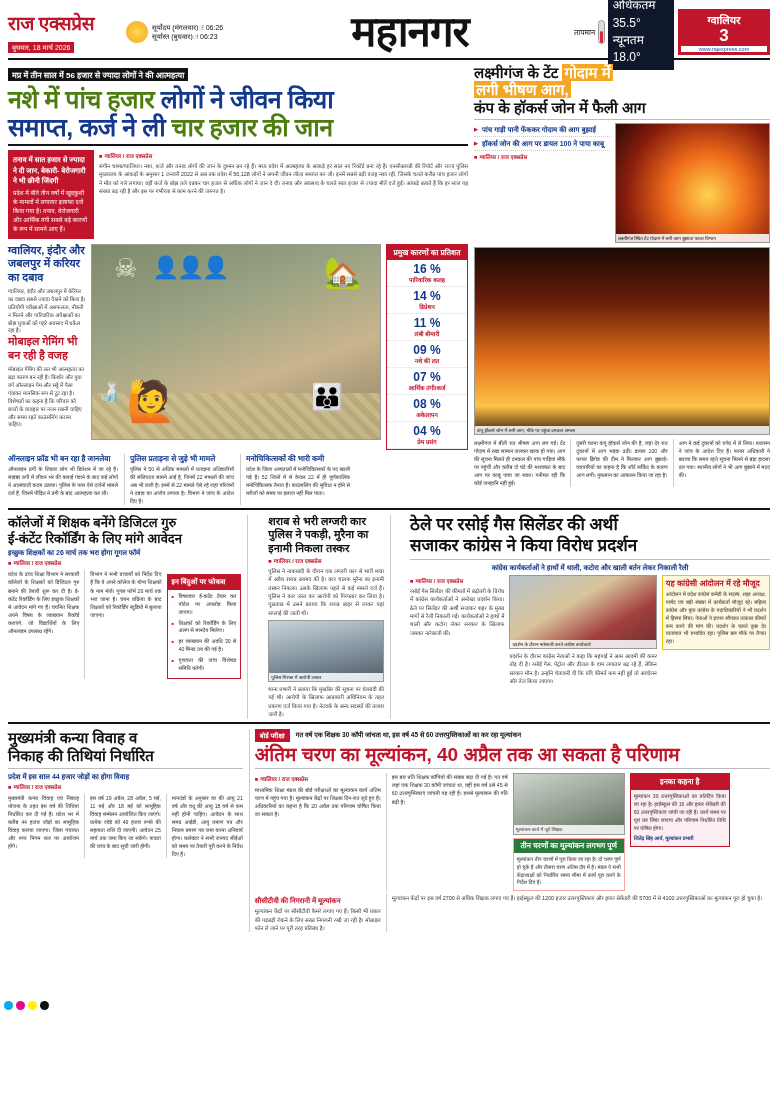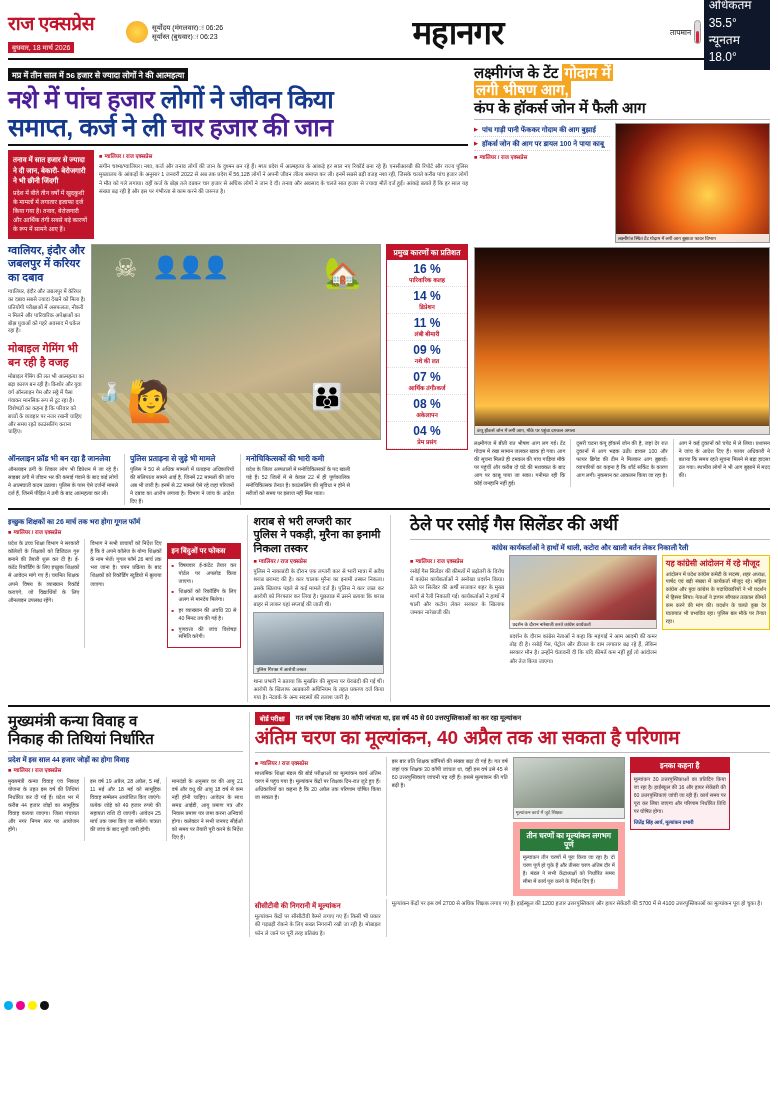--- a/index.html
+++ b/index.html
@@ -13,21 +13,21 @@
   .page { width: 778px; height: 1012px; padding: 6px 8px; position: relative; }
 
   
   .masthead { display: flex; align-items: center; height: 54px; border-bottom: 2px solid #111; }
   .mh-logo { width: 118px; }
   .mh-logo .raj { color: #c0152a; font-size: 19px; font-weight: bold; letter-spacing: -.4px; }
   .mh-logo .date { font-size: 7px; color: #fff; background: #c0152a; display: inline-block; padding: 1px 4px; margin-top: 3px; }
   .mh-sun { width: 120px; display: flex; align-items: center; gap: 4px; font-size: 7px; }
   .sun-ico { width: 22px; height: 22px; border-radius: 50%; background: radial-gradient(#ffd84d,#f5a623); flex: none; }
   .mh-title { flex: 1; text-align: center; }
-  .mh-title .mg { font-size: 33px; font-weight: bold; letter-spacing: -1px; line-height: 1; }
+  .mh-title .mg { font-size: 42px; font-weight: bold; letter-spacing: -1px; line-height: 1; }
   .mh-temp { width: 100px; display: flex; align-items: center; gap: 3px; font-size: 7.5px; }
   .thermo { width: 8px; height: 24px; background: linear-gradient(#ddd,#ddd); border: 1px solid #999; border-radius: 4px; position: relative; }
   .thermo::after { content: ""; position: absolute; bottom: 0; left: 1px; right: 1px; height: 12px; background: #d7263d; border-radius: 3px; }
   .mh-tbox { background: #0f172a; color: #fff; font-size: 12px; padding: 3px 5px; line-height: 1.45; }
   .mh-city { width: 92px; background: #c0152a; color: #fff; text-align: center; padding: 3px; margin-left: 4px; }
   .mh-city .nm { font-size: 11px; font-weight: bold; }
   .mh-city .no { font-size: 17px; font-weight: bold; line-height: 1; }
   .mh-city .web { font-size: 5.5px; background: #fff; color: #1a4fa0; display: block; margin-top: 2px; }
 
   
@@ -38,21 +38,21 @@
   .byline { font-size: 5.6px; color: #c0152a; font-weight: bold; margin: 2px 0; }
   .byline::before { content: "\25A0"; color: #c0152a; margin-right: 2px; }
   .col-rule { border-left: 1px solid #ccc; }
 
   
   .top { display: flex; gap: 6px; margin-top: 4px; }
   .top-left { width: 460px; }
   .top-right { width: 296px; }
 
   .lead-h1 { font-size: 25px; line-height: 1.12; font-weight: bold; color: #14398c; letter-spacing: -.5px; }
-  .lead-h1 .r { color: #4c1d95; }
+  .lead-h1 .r { color: #4d7c0f; }
   .lead-strap { font-size: 7.5px; font-weight: bold; text-align: center; padding: 2px 0; }
 
   .lead-row { display: flex; gap: 5px; margin-top: 4px; }
   .lead-redbox { width: 86px; background: #c0152a; color: #fff; font-size: 6px; line-height: 1.5; padding: 5px; }
   .lead-redbox b { display: block; font-size: 7px; margin-bottom: 2px; }
   .lead-body { flex: 1; }
 
   .lead-lower { display: flex; gap: 5px; margin-top: 5px; }
   .lw-col { width: 78px; font-size: 5.3px; line-height: 1.5; color: #333; }
   .lw-head { font-size: 11px; font-weight: bold; color: #14398c; line-height: 1.25; margin-bottom: 3px; }
@@ -124,21 +124,21 @@
 
   
   .bot { display: flex; gap: 6px; margin-top: 5px; }
   .bot-left { width: 236px; }
   .bot-right { width: 524px; }
   .exam-band { background: #c0152a; color: #fff; font-size: 6.5px; font-weight: bold; padding: 2px 5px; display: inline-block; }
   .exam-h { font-size: 19px; font-weight: bold; color: #c0152a; line-height: 1.15; }
   .exam-top { font-size: 6.5px; font-weight: bold; margin-bottom: 2px; }
   .exam-cols { display: flex; gap: 5px; margin-top: 4px; }
   .exam-cols > div { font-size: 5.2px; line-height: 1.55; text-align: justify; color: #333; }
-  .green-box { border: 7px solid #fca5a5; }
+  .green-box { border: 1px solid #fca5a5; }
   .green-head { background: #2a7a3b; color: #fff; font-size: 7.5px; font-weight: bold; padding: 2px 4px; text-align: center; line-height: 1.25; }
   .pink-box { border: 1px solid #c0152a; background: #fdeff1; }
   .pink-head { background: #c0152a; color: #fff; font-size: 7.5px; font-weight: bold; padding: 2px 4px; text-align: center; }
 
   .cmyk { position: absolute; left: 0; bottom: 0; display: flex; gap: 3px; padding: 2px 4px; }
   .cmyk i { width: 9px; height: 9px; border-radius: 50%; display: block; }
 </style>
 </head>
 <body>
 
@@ -160,20 +160,25 @@
       <div class="mg">महानगर</div>
     </div>
     <div class="mh-temp">
       <span style="writing-mode:horizontal-tb;">तापमान</span>
       <span class="thermo"></span>
       <span class="mh-tbox">
         <div>अधिकतम 35.5°</div>
         <div>न्यूनतम 18.0°</div>
       </span>
     </div>
+    <div class="mh-city">
+      <div class="nm">ग्वालियर</div>
+      <div class="no">3</div>
+      <span class="web">www.rajexpress.com</span>
+    </div>
   </div>
 
   <div class="top">
 
     <div class="top-left">
       <div class="kicker">मप्र में तीन साल में 56 हजार से ज्यादा लोगों ने की आत्महत्या</div>
       <div class="lead-h1" style="margin-top:3px;">
         <span class="r">नशे में पांच हजार</span>
         <span>लोगों ने जीवन किया</span><br>
         <span>समाप्त, कर्ज ने ली</span>
@@ -189,21 +194,21 @@
         <div class="lead-body">
           <div class="byline">ग्वालियर / राज एक्सप्रेस</div>
           <div class="body-txt">संगीन चश्मा/ग्वालियर। नशा, कर्ज और तनाव लोगों की जान के दुश्मन बन रहे हैं। मध्य प्रदेश में आत्महत्या के आंकड़े हर साल नए रिकॉर्ड बना रहे हैं। एनसीआरबी की रिपोर्ट और राज्य पुलिस मुख्यालय के आंकड़ों के अनुसार 1 जनवरी 2022 से अब तक प्रदेश में 56,128 लोगों ने अपनी जीवन लीला समाप्त कर ली। इनमें सबसे बड़ी वजह नशा रही, जिसके चलते करीब पांच हजार लोगों ने मौत को गले लगाया। वहीं कर्ज के बोझ तले दबकर चार हजार से अधिक लोगों ने जान दे दी। तनाव और अवसाद के चलते सात हजार से ज्यादा मौतें दर्ज हुईं। आंकड़े बताते हैं कि हर साल यह संख्या बढ़ रही है और इस पर गंभीरता से काम करने की जरूरत है।</div>
         </div>
       </div>
 
       <div class="lead-lower">
         <div class="lw-col">
           <div class="lw-head">ग्वालियर, इंदौर और जबलपुर में करियर का दबाव</div>
           <div>ग्वालियर, इंदौर और जबलपुर में कॅरियर का दबाव सबसे ज्यादा देखने को मिला है। प्रतियोगी परीक्षाओं में असफलता, नौकरी न मिलने और पारिवारिक अपेक्षाओं का बोझ युवाओं को गहरे अवसाद में धकेल रहा है।</div>
-          <div class="lw-head red" style="margin-top:7px;">मोबाइल गेमिंग भी बन रही है वजह</div>
+          <div class="lw-head red" style="margin-top:0;font-family:Liberation Serif, serif;">मोबाइल गेमिंग भी बन रही है वजह</div>
           <div>मोबाइल गेमिंग की लत भी आत्महत्या का बड़ा कारण बन रही है। किशोर और युवा वर्ग ऑनलाइन गेम और सट्टे में पैसा गंवाकर मानसिक रूप से टूट रहा है। विशेषज्ञों का कहना है कि परिवार को बच्चों के व्यवहार पर नजर रखनी चाहिए और समय रहते काउंसलिंग कराना चाहिए।</div>
         </div>
 
         <div class="art">
           <span class="skull">☠</span>
           <span class="figs">👤👤👤</span>
           <span class="house">🏡</span>
           <span class="money"></span>
           <span class="bottle">🍶</span>
           <span class="man">🙋</span>
@@ -288,55 +293,60 @@
         <div class="col-rule" style="padding-left:5px;">आग ने कई दुकानों को चपेट में ले लिया। प्रशासन ने जांच के आदेश दिए हैं। फायर अधिकारी ने बताया कि समय रहते सूचना मिलने से बड़ा हादसा टल गया। स्थानीय लोगों ने भी आग बुझाने में मदद की।</div>
       </div>
     </div>
   </div>
 
   <div class="rule"></div>
 
   <div class="mid">
 
     <div class="mid-left">
+      <div class="mid-h">
+        <span>कॉलेजों में शिक्षक बनेंगे डिजिटल गुरु</span><br>
+        <span>ई-कंटेंट रिकॉर्डिंग के लिए मांगे आवेदन</span>
+      </div>
       <div class="mid-sub">इच्छुक शिक्षकों का 26 मार्च तक भरा होगा गूगल फॉर्म</div>
       <div class="byline">ग्वालियर / राज एक्सप्रेस</div>
       <div class="mid-cols">
         <div>प्रदेश के उच्च शिक्षा विभाग ने सरकारी कॉलेजों के शिक्षकों को डिजिटल गुरु बनाने की तैयारी शुरू कर दी है। ई-कंटेंट रिकॉर्डिंग के लिए इच्छुक शिक्षकों से आवेदन मांगे गए हैं। चयनित शिक्षक अपने विषय के व्याख्यान रिकॉर्ड कराएंगे, जो विद्यार्थियों के लिए ऑनलाइन उपलब्ध रहेंगे।</div>
         <div class="col-rule" style="padding-left:5px;">विभाग ने सभी प्राचार्यों को निर्देश दिए हैं कि वे अपने कॉलेज के योग्य शिक्षकों के नाम भेजें। गूगल फॉर्म 26 मार्च तक भरा जाना है। चयन प्रक्रिया के बाद शिक्षकों को रिकॉर्डिंग स्टूडियो में बुलाया जाएगा।</div>
         <div style="flex:1.05;">
           <div class="focus-box">
             <div class="focus-head">इन बिंदुओं पर फोकस</div>
             <ul>
               <li>विषयवार ई-कंटेंट तैयार कर पोर्टल पर अपलोड किया जाएगा।</li>
               <li>शिक्षकों को रिकॉर्डिंग के लिए अलग से मानदेय मिलेगा।</li>
               <li>हर व्याख्यान की अवधि 30 से 40 मिनट तय की गई है।</li>
               <li>गुणवत्ता की जांच विशेषज्ञ समिति करेगी।</li>
             </ul>
           </div>
         </div>
       </div>
     </div>
 
-    <div class="mid-mid col-rule" style="padding-left:5px;">
+    <div class="mid-mid col-rule" style="padding-left:20px;">
       <div class="mid-h" style="font-size:11px;">
         <span>शराब से भरी लग्जरी कार</span><br>
         <span>पुलिस ने पकड़ी, मुरैना का इनामी निकला तस्कर</span>
       </div>
       <div class="byline">ग्वालियर / राज एक्सप्रेस</div>
       <div class="body-txt">पुलिस ने नाकाबंदी के दौरान एक लग्जरी कार से भारी मात्रा में अवैध शराब बरामद की है। कार चालक मुरैना का इनामी तस्कर निकला। उसके खिलाफ पहले से कई मामले दर्ज हैं। पुलिस ने कार जब्त कर आरोपी को गिरफ्तार कर लिया है। पूछताछ में उसने बताया कि शराब बाहर से लाकर यहां सप्लाई की जाती थी।</div>
       <div class="ph ph-man" style="height:62px;margin:3px 0;">
         <div class="cap">पुलिस गिरफ्त में आरोपी तस्कर</div>
       </div>
       <div class="body-txt">थाना प्रभारी ने बताया कि मुखबिर की सूचना पर घेराबंदी की गई थी। आरोपी के खिलाफ आबकारी अधिनियम के तहत प्रकरण दर्ज किया गया है। नेटवर्क के अन्य सदस्यों की तलाश जारी है।</div>
     </div>
 
     <div class="mid-right col-rule" style="padding-left:19px;">
       <div class="big-h">
         <span>ठेले पर रसोई गैस सिलेंडर की अर्थी</span><br>
+        <span>सजाकर कांग्रेस ने किया विरोध प्रदर्शन</span>
       </div>
       <div class="thin"></div>
       <div class="mid-sub" style="text-align:center;">कांग्रेस कार्यकर्ताओं ने हाथों में थाली, कटोरा और खाली बर्तन लेकर निकाली रैली</div>
       <div style="display:flex;gap:5px;margin-top:3px;">
         <div style="width:96px;">
           <div class="byline">ग्वालियर / राज एक्सप्रेस</div>
           <div class="body-txt">रसोई गैस सिलेंडर की कीमतों में बढ़ोतरी के विरोध में कांग्रेस कार्यकर्ताओं ने अनोखा प्रदर्शन किया। ठेले पर सिलेंडर की अर्थी सजाकर शहर के मुख्य मार्गों से रैली निकाली गई। कार्यकर्ताओं ने हाथों में थाली और कटोरा लेकर सरकार के खिलाफ जमकर नारेबाजी की।</div>
         </div>
         <div style="width:150px;">
           <div class="ph ph-rally" style="height:74px;">

